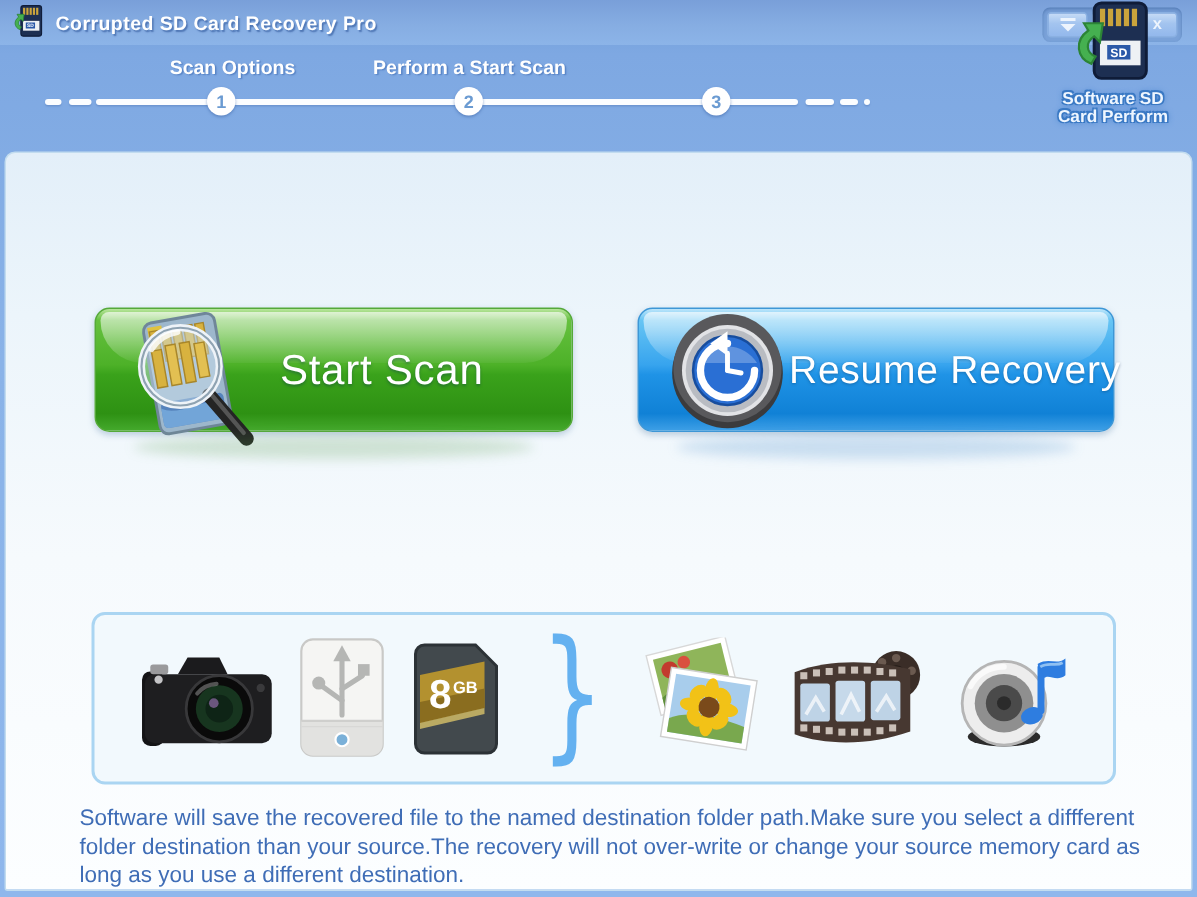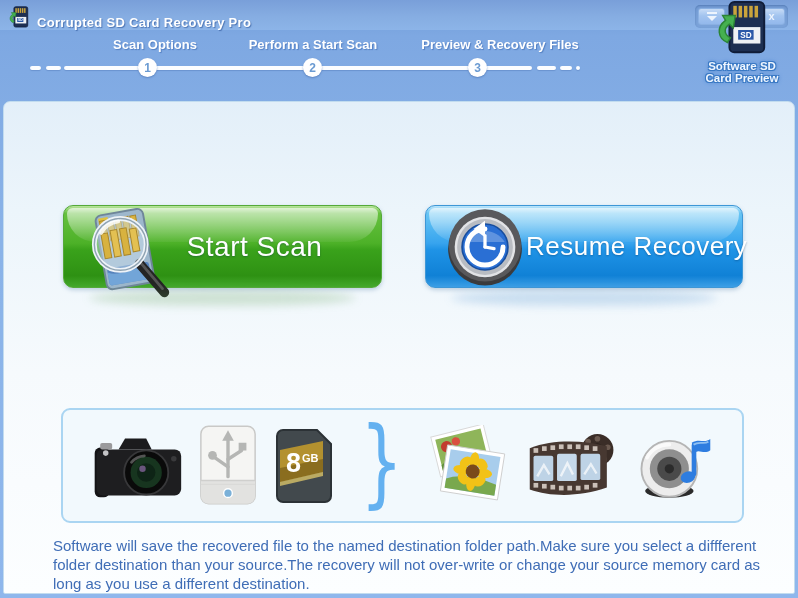--- a/index.html
+++ b/index.html
@@ -6,21 +6,21 @@
   html,body { width:798px; height:598px; }
   body { font-family: "Liberation Sans", sans-serif; overflow:hidden; }
 
   .window {
     position:relative; width:798px; height:598px; overflow:hidden;
     background: linear-gradient(180deg,#6f9bd6 0%, #7ea8e2 6%, #8ab3e8 40%, #8fb7ec 100%);
   }
 
   
   .titlebar { position:absolute; left:0; top:0; width:100%; height:30px;
-    display:flex; align-items:flex-end; padding-left:8px;
+    display:flex; align-items:center; padding-left:8px;
     background: linear-gradient(180deg,#799fd9 0%, #86ade2 55%, #8cb4e8 100%);
   }
   .app-icon { width:22px; height:24px; margin-right:7px; display:flex; }
   .title { color:#fff; font-weight:bold; font-size:13px; letter-spacing:.3px;
     text-shadow: 1px 1px 1px rgba(30,70,140,.55); }
   .win-controls { position:absolute; right:10px; top:5px; display:flex; gap:3px;
     background: rgba(110,150,205,.55); padding:3px; border-radius:5px;
     box-shadow: inset 0 1px 2px rgba(30,70,130,.35); }
   .win-btn { width:27px; height:17px; display:flex; align-items:center; justify-content:center;
     background: linear-gradient(180deg,#c6dbf6 0%, #a3c4ef 45%, #93b8ec 100%);
@@ -123,21 +123,20 @@
       </div>
       <div class="win-btn">
         <span>x</span>
       </div>
     </div>
   </div>
 
   <div class="header">
     <span class="step-label" style="left:155px">Scan Options</span>
     <span class="step-label" style="left:313px">Perform a Start Scan</span>
-    <span class="step-label" style="left:500px">Preview &amp; Recovery Files</span>
 
     <span class="dash" style="left:30px; width:11px"></span>
     <span class="dash" style="left:46px; width:15px"></span>
     <span class="step-line"></span>
     <span class="dash" style="left:537px; width:19px"></span>
     <span class="dash" style="left:560px; width:12px"></span>
     <span class="dash" style="left:576px; width:4px"></span>
 
     <span class="step-circle" style="left:138px">1</span>
     <span class="step-circle" style="left:303px">2</span>
@@ -151,21 +150,21 @@
         <rect x="26.5" y="6" width="3.6" height="12" fill="#caa43c"></rect>
       <rect x="32" y="6" width="3.6" height="12" fill="#caa43c"></rect>
         <rect x="37.5" y="6" width="3.6" height="12" fill="#caa43c"></rect>
       <rect x="43" y="6" width="3.6" height="12" fill="#caa43c"></rect>
       <rect x="21" y="28" width="28" height="17" fill="#eef1f4"></rect>
       <rect x="26" y="31" width="16" height="10" fill="#2b59a8"></rect>
       <text x="34" y="39.5" font-size="8.5" font-weight="bold" fill="#ffffff" text-anchor="middle" font-family="Liberation Sans, sans-serif">SD</text>
       <path d="M15,44 C5,40 3,28 13,21 L10,16 L23,16 L21,29 L17,25 C11,29 11,36 18,39 Z" fill="#45b050" stroke="#2c8436" stroke-width="1.5"></path>
     </svg>
     <div class="logo-text">Software SD</div>
-    <div class="logo-text">Card Preview</div>
+    <div class="logo-text">Card Perform</div>
   </div>
 
   <div class="content">
 
     <div class="big-btn btn-blue">
       <span class="btn-icon">
         <svg viewBox="0 0 100 100" width="82" height="82">
           <circle cx="50" cy="52" r="45" fill="#3b3b3d"></circle>
           <circle cx="50" cy="48" r="44" fill="#59595c"></circle>
           <circle cx="50" cy="50" r="37" fill="#e2e3e6"></circle>

